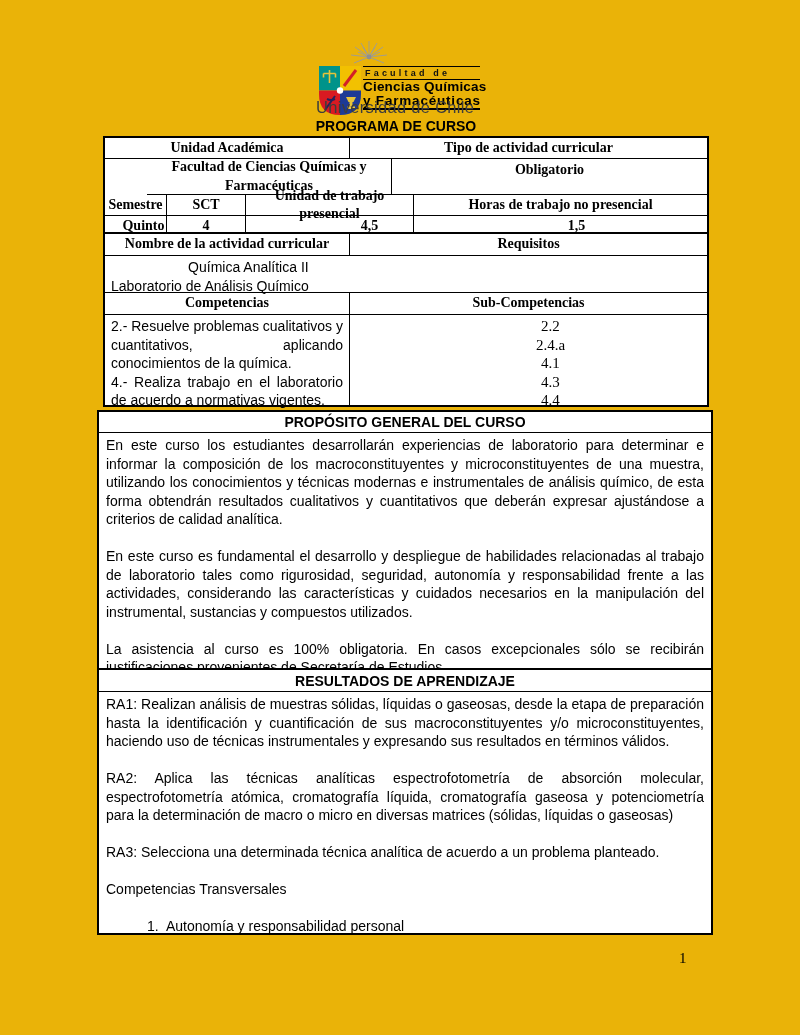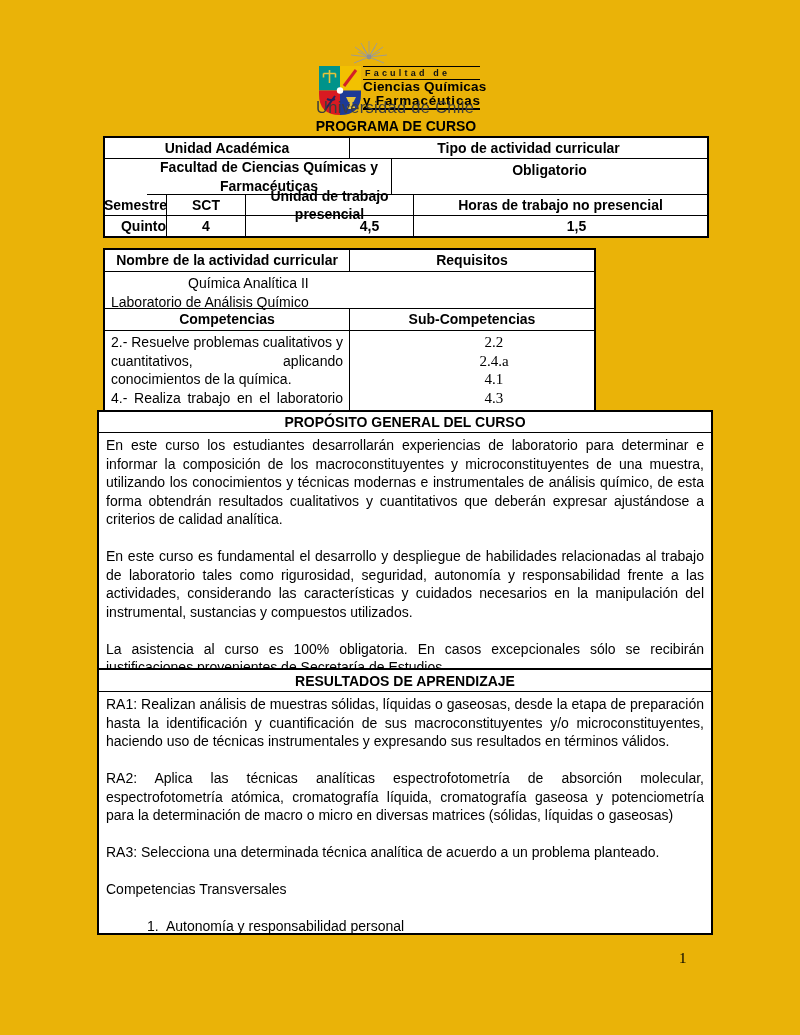--- a/index.html
+++ b/index.html
@@ -14,28 +14,28 @@
   .fblock { position:absolute; left:363px; top:66px; width:117px; border-top:1.5px solid #000; border-bottom:2px solid #000; }
   .fline1 { font-size:9px; letter-spacing:3.2px; font-weight:bold; color:#111; padding:1px 0 1px 2px; border-bottom:1.5px solid #000; white-space:nowrap; }
   .fline2, .fline3 { font-weight:bold; font-size:13.5px; line-height:14px; white-space:nowrap; letter-spacing:0.2px; }
   .fline3 { letter-spacing:0.8px; }
   .university { position:absolute; left:316px; top:98px; width:168px; font-size:16.5px; color:#3d3d3c; white-space:nowrap; letter-spacing:0.3px; }
   .doc-title { position:absolute; left:0; top:118px; width:792px; text-align:center; font-weight:bold; font-size:14px; }
 
   
   .t { position:absolute; border:2px solid #000; background:#fff; }
   .t1 { top:136px; left:103px; width:606px; }
-  .t2 { top:248px; left:103px; width:493px; }
+  .t2 { top:232px; left:103px; width:606px; }
   .t3 { top:410px; left:97px; width:616px; }
   .t4 { top:668px; left:97px; width:616px; height:267px; }
   .tr { display:flex; border-bottom:1.5px solid #000; }
   .tr:last-child { border-bottom:none; }
   .td { border-right:1.5px solid #000; display:flex; align-items:center; justify-content:center; font-size:14px; line-height:18.5px; }
   .td:last-child { border-right:none; }
-  .b { font-weight:bold; }
+  .b { font-weight:bold;font-family:Liberation Serif, serif; }
   .cen { text-align:center; }
   .topalign { align-items:flex-start; padding-top:2px; }
 
   .cL { width:245px; flex:none; }
   .cR { flex:1; }
   .c4a { width:62px; flex:none; }
   .c4b { width:79px; flex:none; }
   .c4c { width:168px; flex:none; }
   .c4d { flex:1; }
   .sh1 { transform:translateX(8px); }

